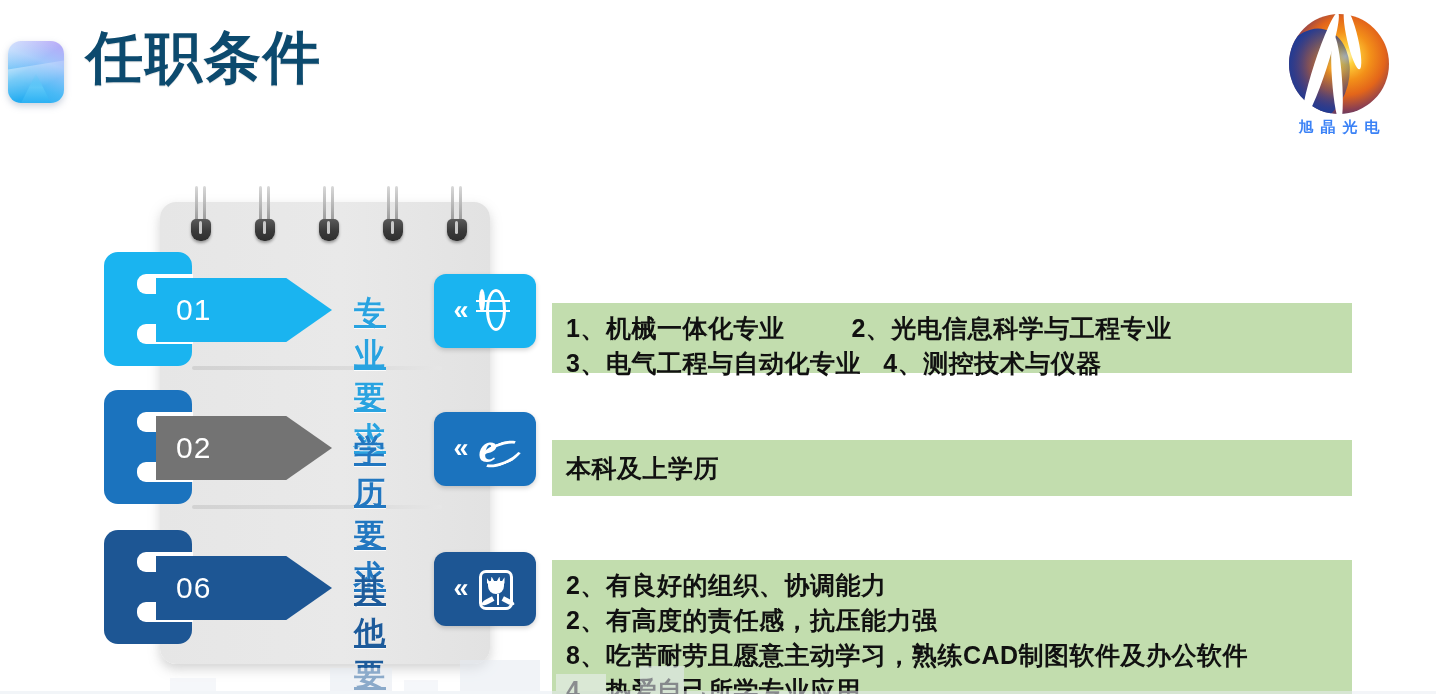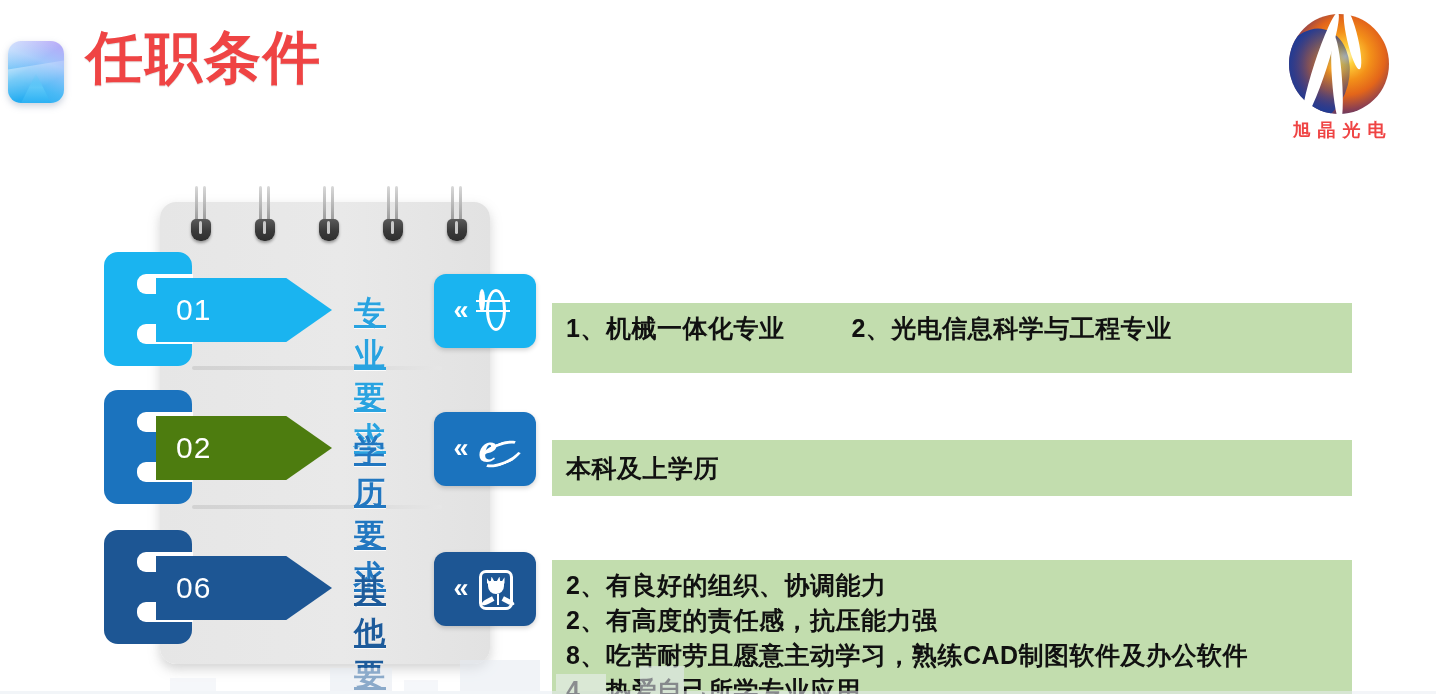--- a/index.html
+++ b/index.html
@@ -29,21 +29,21 @@
     transform:rotate(-9deg);
   }
   .title-icon::after {
     content:""; position:absolute; left:18%; top:52%; width:64%; height:58%;
     background:linear-gradient(to top, #18a9f2 0%, #5ec7f8 60%, rgba(120,200,250,0) 100%);
     clip-path:polygon(50% 0%, 100% 100%, 0% 100%);
   }
 
   .page-title {
     position:absolute; left:86px; top:29px;
-    font-size:57px; font-weight:bold; color:#ef4444;
+    font-size:57px; font-weight:bold; color:#0c4a6e;
     letter-spacing:2px; line-height:1;
     text-shadow:0 1px 1px rgba(0,0,0,.12);
   }
 
   
   .brand { position:absolute; right:12px; top:14px; width:170px; text-align:center; }
   .brand-mark {
     position:relative; width:110px; height:102px; margin:0 auto;
   }
   .brand-mark .sphere {
@@ -67,21 +67,21 @@
   }
   .brand-mark .swoosh-b {
     left:63px; top:-6px; width:11px; height:62px;
     border-radius:50%; transform:rotate(-13deg);
   }
   .brand-mark .swoosh-c {
     left:48px; top:22px; width:10px; height:86px;
     border-radius:50%; transform:rotate(-4deg);
   }
   .brand-name {
-    margin-top:2px; font-size:18px; font-weight:bold; color:#ef4444;
+    margin-top:2px; font-size:15px; font-weight:bold; color:#3b82f6;
     letter-spacing:7px; text-indent:7px;
   }
 
   
   .notebook {
     position:absolute; left:160px; top:202px; width:330px; height:462px;
     background:linear-gradient(to right,#e6e6e6 0%,#e9e9e9 55%,#e2e2e2 100%);
     border-radius:16px;
     box-shadow:0 5px 12px rgba(130,130,130,.35);
   }
@@ -281,29 +281,30 @@
       </div>
     </div>
     <div class="rowlabel" style="color:#29a3e0;">专业要求</div>
     <div class="iconbox" style="background:#1ab4f0;">
       <span class="chev">«</span>
       <span class="ic"><span class="ic-globe"></span></span>
     </div>
   </div>
   <div class="panel" style="top:275px; width:800px; height:70px;">
     <div class="line">1、机械一体化专业         2、光电信息科学与工程专业</div>
+    <div class="line">3、电气工程与自动化专业   4、测控技术与仪器</div>
   </div>
 
   <div class="row" style="top:390px;">
     <div class="bracket" style="background:#1b73be;">
       <div class="notch top"></div>
         <div class="notch bot"></div>
     </div>
     <div class="numarrow">
-      <div class="body" style="background:#4d7c0f;">
+      <div class="body" style="background:#737373;">
         <span class="num">02</span>
       </div>
     </div>
     <div class="rowlabel" style="color:#2277c0;">学历要求</div>
     <div class="iconbox" style="background:#1b73be;">
       <span class="chev">«</span>
       <span class="ic"><span class="ic-ie">e</span></span>
     </div>
   </div>
   <div class="panel" style="top:412px; width:800px; height:56px; display:flex; align-items:center;">

